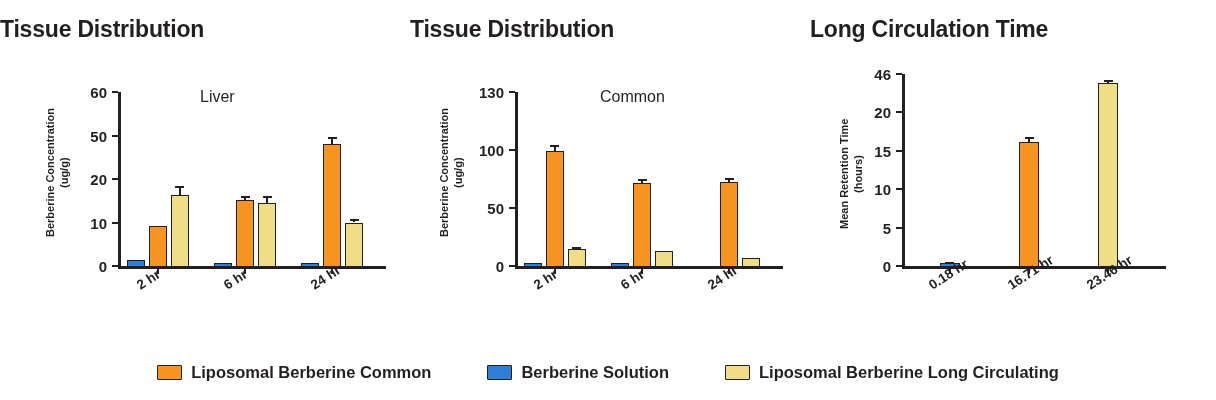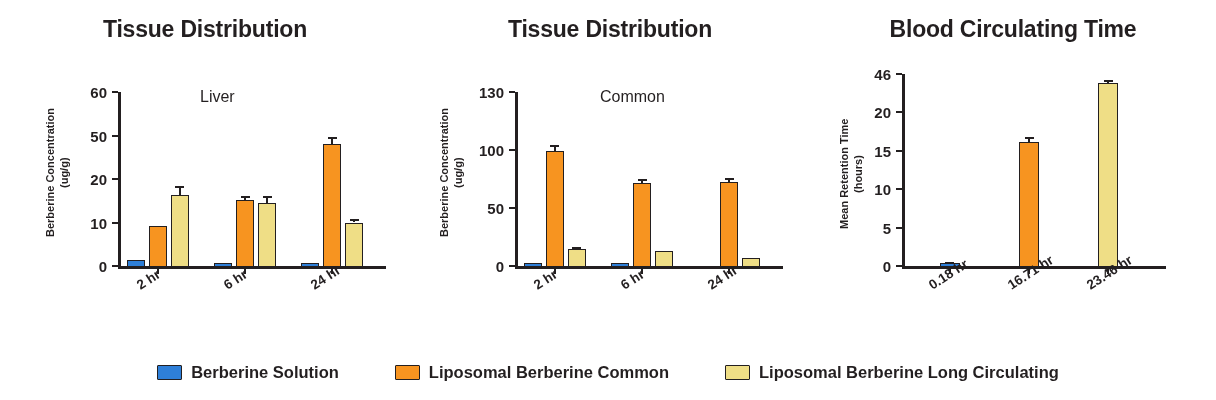--- a/index.html
+++ b/index.html
@@ -30,21 +30,20 @@
   }
   .panel {
     position: relative;
     height: 348px;
   }
   .panel-title {
     position: absolute;
     top: 16px;
     left: 0;
     width: 100%;
-    text-align: center;
     font-size: 23px;
     font-weight: bold;
     letter-spacing: -0.2px;
     color: #231f20;
     white-space: nowrap;
   }
   .panel-subtitle {
     position: absolute;
     font-size: 16px;
     color: #231f20;
@@ -236,21 +235,21 @@
           <div class="bar" style="left: 205.333px; top: 90.48px; width: 18px; height: 83.52px; background: rgb(247, 148, 32);"></div>
           <div class="errbar" style="left: 213.333px; top: 86.42px; height: 4.06px;"></div>
           <div class="errcap" style="left: 209.833px; top: 86.42px; width: 9px;"></div>
           <div class="bar" style="left: 227.333px; top: 165.88px; width: 18px; height: 8.12px; background: rgb(239, 222, 134);"></div>
           <div class="xtick" style="left: 213.333px; top: 176px;"></div>
           <div class="xtick-label" style="left: 190.333px; top: 188px;">24 hr</div>
         </div>
     </div>
 
     <div class="panel" style="width:406px">
-      <div class="panel-title">Blood Circulating Time</div>
+      <div class="panel-title">Long Circulation Time</div>
       <div class="axis-title" style="left:28px; top:76px; height:196px;">Mean Retention Time
 (hours)</div>
       <div class="plot" id="plot-2" style="left:92px; top:74px; width:238px; height:192px;">
           <div class="axis-line y-axis" style="left: 0px; top: 0px; height: 193px;"></div>
           <div class="axis-line x-axis" style="left: 0px; top: 192px; width: 264px;"></div>
           <div class="tick" style="left: -6px; top: 191px;"></div>
           <div class="tick-label" style="right: 249px; top: 192px;">0</div>
           <div class="tick" style="left: -6px; top: 152.6px;"></div>
           <div class="tick-label" style="right: 249px; top: 153.6px;">5</div>
           <div class="tick" style="left: -6px; top: 114.2px;"></div>
@@ -276,26 +275,26 @@
           <div class="errcap" style="left: 201.833px; top: 5.76px; width: 9px;"></div>
           <div class="xtick" style="left: 205.333px; top: 194px;"></div>
           <div class="xtick-label" style="left: 182.333px; top: 206px;">23.46 hr</div>
         </div>
     </div>
 
   </div>
 
   <div class="legend">
     <div class="legend-item">
+      <span class="legend-swatch" style="background:#F79420"></span>
+      <span class="legend-label">Liposomal Berberine Common</span>
+    </div>
+    <div class="legend-item">
       <span class="legend-swatch" style="background:#2E7FD8"></span>
       <span class="legend-label">Berberine Solution</span>
-    </div>
-    <div class="legend-item">
-      <span class="legend-swatch" style="background:#F79420"></span>
-      <span class="legend-label">Liposomal Berberine Common</span>
     </div>
     <div class="legend-item">
       <span class="legend-swatch" style="background:#EFDE86"></span>
       <span class="legend-label">Liposomal Berberine Long Circulating</span>
     </div>
   </div>
 
 </div>
 
 </body></html>

